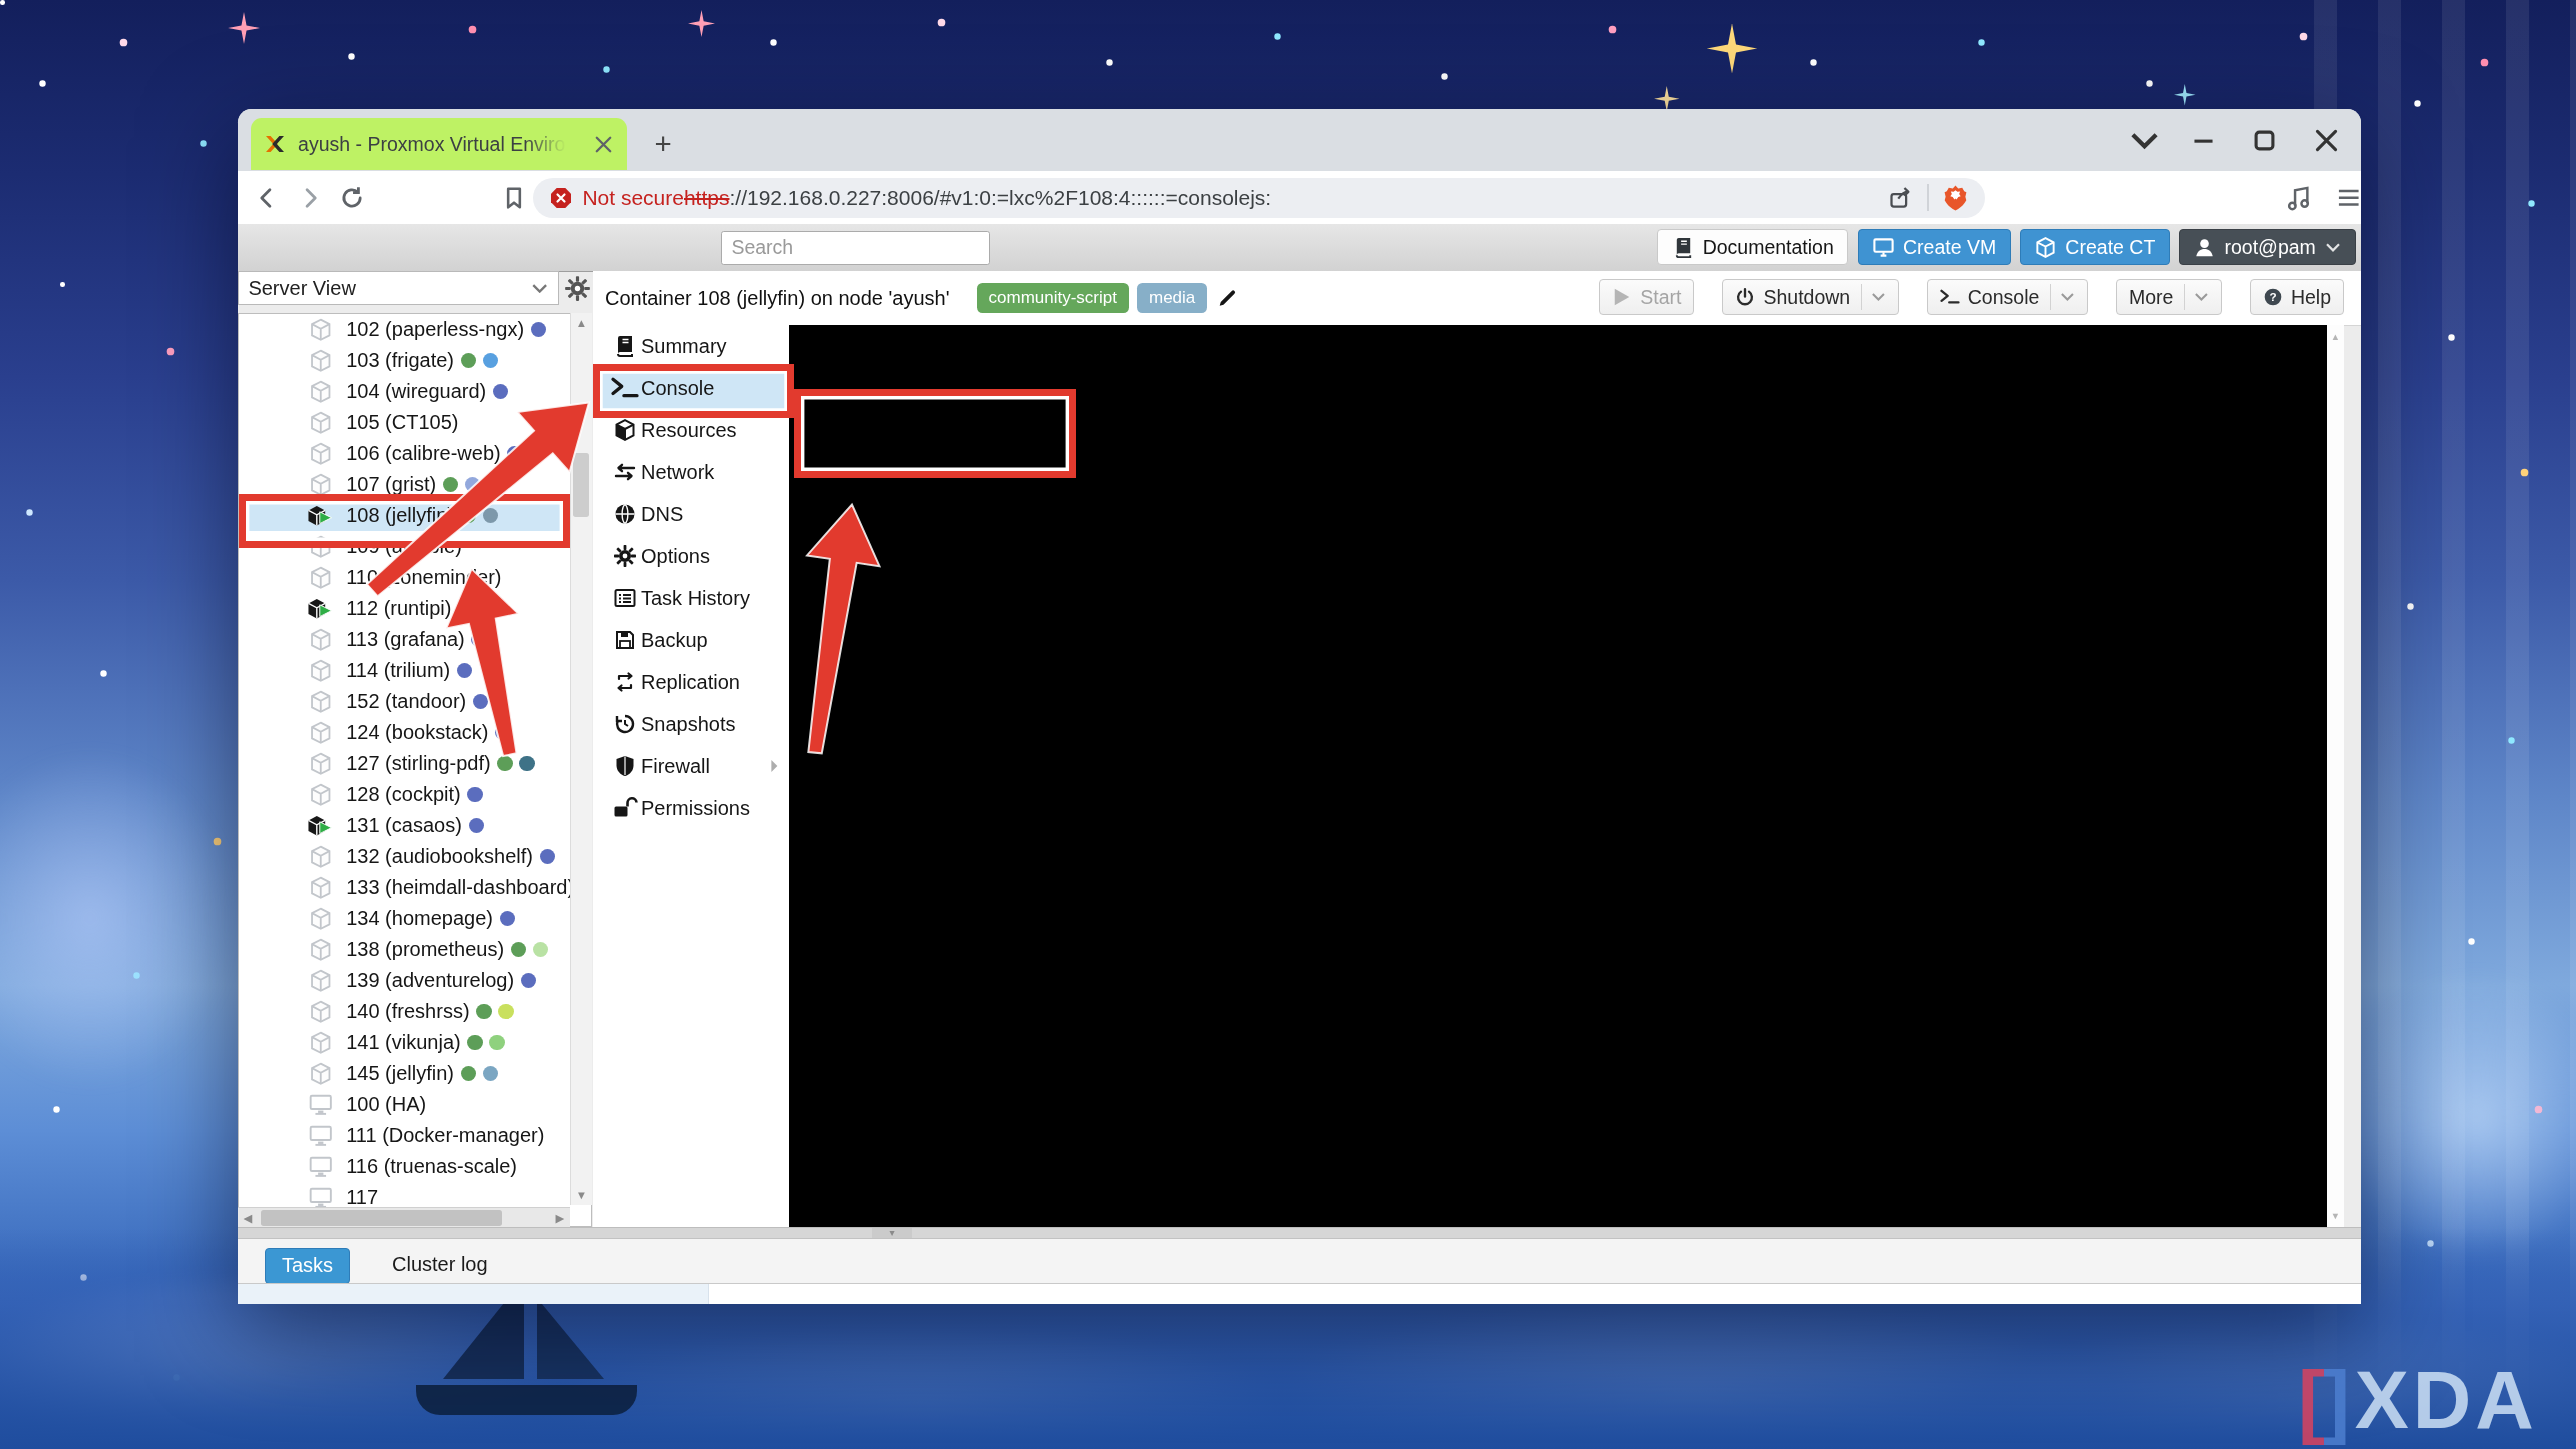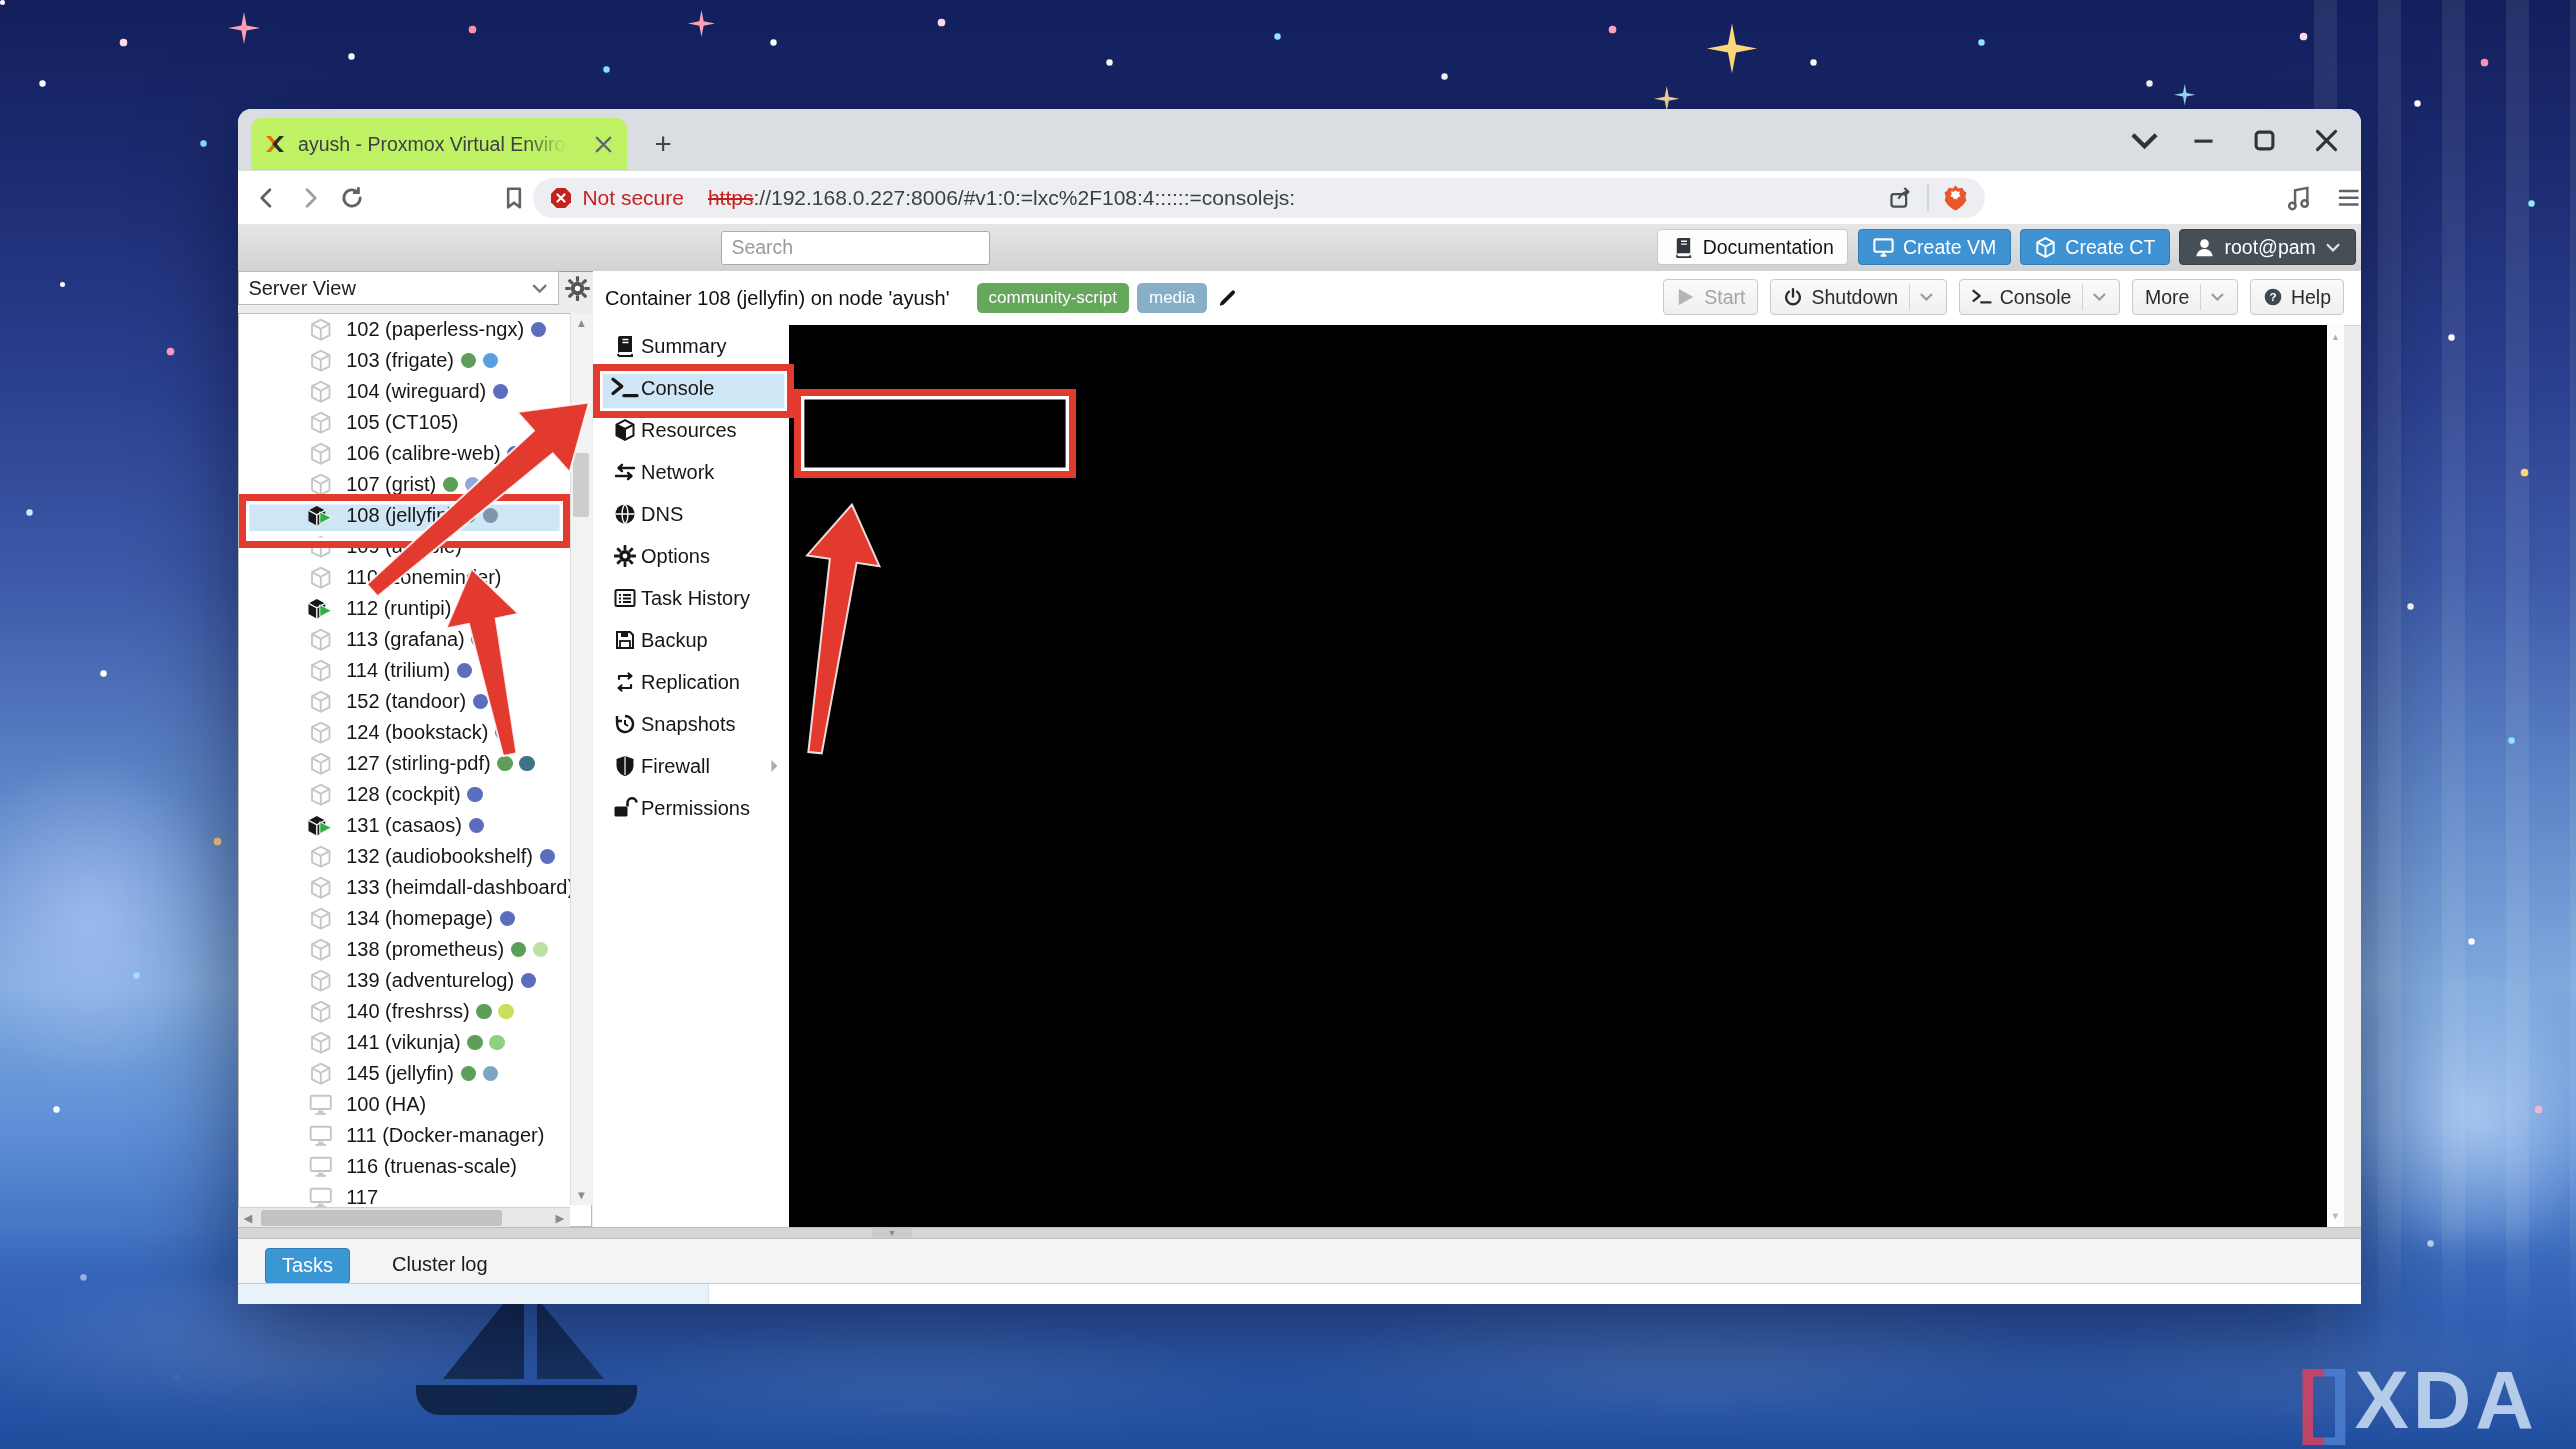--- a/index.html
+++ b/index.html
@@ -42,21 +42,21 @@
   .tab .ttl{font-size:19.5px;color:#3c4043;white-space:nowrap;overflow:hidden;width:268px;
             -webkit-mask-image:linear-gradient(90deg,#000 85%,transparent);mask-image:linear-gradient(90deg,#000 85%,transparent);}
   .tab .tclose{margin-left:auto;width:23px;height:23px;color:#5f6368;}
   .newtab{position:absolute;left:409px;top:19px;width:32px;height:32px;color:#444;display:flex;align-items:center;justify-content:center;font-size:29.5px;font-weight:300;}
   .wctl{position:absolute;top:16px;width:31px;height:31px;color:#333;}
   .toolbar{position:absolute;left:0;top:62px;width:100%;height:54px;background:#ffffff;display:flex;align-items:center;}
   .navic{width:28px;height:28px;margin-left:14.8px;flex:0 0 auto;}
   .addr{position:absolute;left:295px;top:6.7px;width:1452px;height:40px;background:#eceef2;border-radius:20px;
         display:flex;align-items:center;padding:0 16px;box-sizing:border-box;}
   .addr .oct{width:24px;height:24px;margin-right:9.4px;flex:0 0 auto;}
-  .notsec{color:#c5221f;font-size:21px;margin-right:24px;white-space:nowrap;}
+  .notsec{color:#c5221f;font-size:21px;white-space:nowrap;}
   .urltxt{font-size:21px;color:#3c4043;white-space:nowrap;overflow:hidden;}
   .urltxt .scheme{color:#c5221f;text-decoration:line-through;}
   .addr .aright{margin-left:auto;display:flex;align-items:center;}
   .vdiv{width:1.3px;height:27px;background:#d0d3d8;margin:0 13.4px;}
   .ic40{width:27px;height:27px;}
   .musicic{position:absolute;left:2046px;top:12px;width:29.5px;height:29.5px;color:#5f6368;}
   .burger{position:absolute;left:2096px;top:12px;width:29.5px;height:29.5px;color:#5f6368;}
   
   .app{position:absolute;left:0;top:115px;width:2123px;height:1080px;background:#ececec;overflow:hidden;}
   .pvehead{position:absolute;left:0;top:0;width:100%;height:47px;background:linear-gradient(#e6e6e6,#d2d2d2);
@@ -81,21 +81,21 @@
          box-sizing:border-box;display:flex;align-items:center;padding:0 9.4px;font-size:20px;color:#222;}
   .svrow .caret{margin-left:auto;width:17.4px;height:10.7px;color:#777;}
   .gearbtn{position:absolute;left:326px;top:48px;width:27px;height:32px;display:flex;align-items:center;justify-content:center;color:#555;}
   .gearbtn svg{width:24px;height:24px;}
   .chead{position:absolute;left:355px;top:47px;width:1768px;height:54px;background:#fff;border-bottom:0.7px solid #d5d5d5;
          display:flex;align-items:center;}
   .chead .ctitle{font-size:20px;color:#111;margin-left:12px;white-space:nowrap;}
   .tags{display:flex;align-items:center;margin-left:27px;gap:8px;}
   .tag{height:29.5px;border-radius:5.4px;color:#fff;font-size:17px;display:flex;align-items:center;padding:0 12px;}
   .pencil{width:21.5px;height:21.5px;color:#161616;margin-left:9.4px;}
-  .actions{position:absolute;right:17px;top:8px;display:flex;gap:12px;}
+  .actions{position:absolute;right:17px;top:8px;display:flex;gap:28px;}
   .abtn{height:36px;background:linear-gradient(#fbfbfb,#efefef);border:0.7px solid #c9c9c9;border-radius:4px;
         display:flex;align-items:center;padding:0 12px;font-size:19.5px;color:#2b2b2b;box-sizing:border-box;}
   .abtn .bic{width:20px;height:20px;margin-right:8px;color:#2b2b2b;}
   .abtn.disabled{color:#a5a5a5;}
   .abtn.disabled .bic{color:#b5b5b5;}
   .abtn .seg{width:0.7px;height:25.5px;background:#d2d2d2;margin:0 0 0 10.7px;}
   .abtn .caret{width:14.8px;height:9.4px;margin-left:9.4px;color:#9a9a9a;}
   
   .tree{position:absolute;left:0;top:89px;width:354px;height:914px;background:#fff;border:0.7px solid #bdbdbd;box-sizing:border-box;overflow:hidden;}
   .trow{position:relative;height:31px;display:flex;align-items:center;padding-left:67px;white-space:nowrap;}

